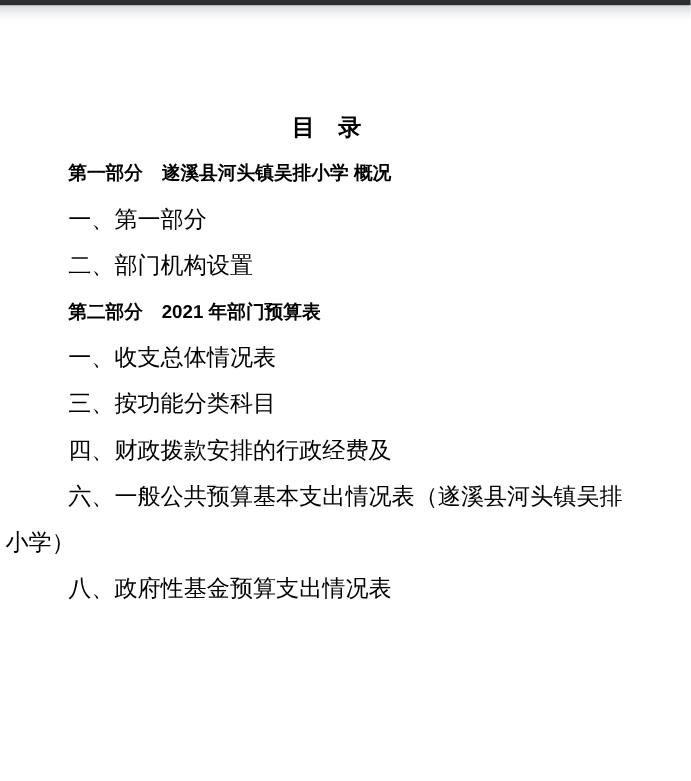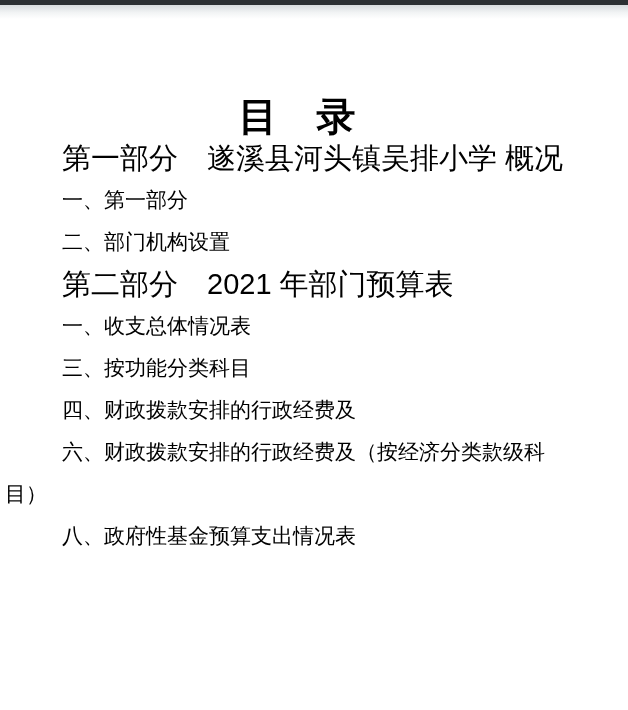--- a/index.html
+++ b/index.html
@@ -17,54 +17,54 @@
   }
   .top-shadow {
     height: 14px;
     background: linear-gradient(to bottom, #d8dcde 0%, #f2f4f5 55%, #ffffff 100%);
   }
   .doc {
     margin-left: 5px;
     width: 570px;
   }
   .doc-title {
-    font-size: 39px;
+    font-size: 21px;
     line-height: 40px;
     font-weight: bold;
     margin: 78px 0 0 0;
     text-align: center;
     text-indent: 14px;
     white-space: pre;
   }
   .toc-line {
     font-size: 21px;
     line-height: 42px;
     margin: 0;
     text-indent: 57px;
     word-break: break-all;
     overflow-wrap: anywhere;
   }
   .toc-line.heading {
-    font-size: 29px;
-    font-weight: normal;
+    font-size: 17px;
+    font-weight: bold;
   }
 </style>
 </head>
 <body>
 
 <div class="viewport">
   <div class="top-bar"></div>
   <div class="top-shadow"></div>
   <div class="doc">
     <h1 class="doc-title">目　录</h1>
     <div id="toc-list">
         <p class="toc-line heading">第一部分　遂溪县河头镇吴排小学 概况</p>
         <p class="toc-line item">一、第一部分</p>
         <p class="toc-line item">二、部门机构设置</p>
         <p class="toc-line heading">第二部分　2021 年部门预算表</p>
         <p class="toc-line item">一、收支总体情况表</p>
         <p class="toc-line item">三、按功能分类科目</p>
         <p class="toc-line item">四、财政拨款安排的行政经费及</p>
-        <p class="toc-line item">六、财政拨款安排的行政经费及（按经济分类款级科目）</p>
+        <p class="toc-line item">六、一般公共预算基本支出情况表（遂溪县河头镇吴排小学）</p>
         <p class="toc-line item">八、政府性基金预算支出情况表</p>
       </div>
   </div>
 </div>
 
 </body></html>

